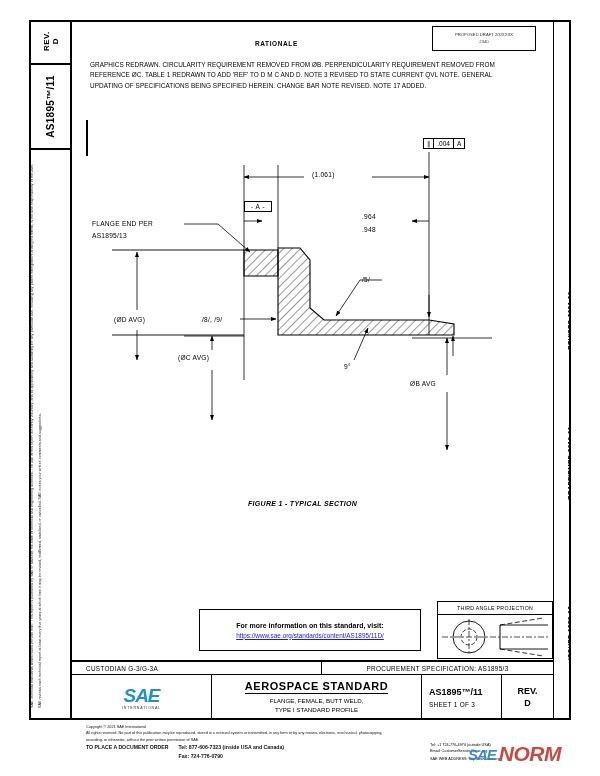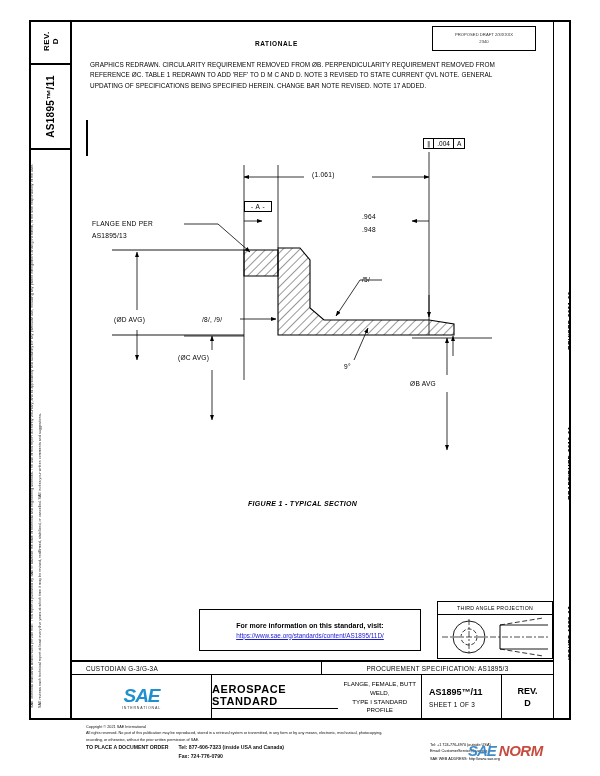--- a/index.html
+++ b/index.html
@@ -228,21 +228,21 @@
     width: 481px; height: 45px;
     display: flex;
   }
   .tb-logo {
     width: 140px; border-right: 1px solid #000;
     display: flex; flex-direction: column;
     align-items: center; justify-content: center;
   }
   .tb-mid {
     width: 210px; border-right: 1px solid #000;
-    display: flex; flex-direction: row;
+    display: flex; flex-direction: column;
     align-items: center; justify-content: center;
   }
   .tb-mid .t1 {
     font-size: 11px; font-weight: bold; letter-spacing: .6px;
     border-bottom: 1px solid #000; padding-bottom: 1px;
     margin-bottom: 3px;
   }
   .tb-mid .t2 { font-size: 6.2px; line-height: 1.45; text-align: center; }
   .tb-num {
     width: 80px; border-right: 1px solid #000;
@@ -289,21 +289,21 @@
     position: absolute;
     left: 468px; top: 742px;
     display: flex; align-items: center; gap: 3px;
     opacity: .9;
   }
   .watermark .w1 {
     font-size: 15px; font-weight: bold; font-style: italic;
     color: #2b7fc4; letter-spacing: -1px;
   }
   .watermark .w2 {
-    font-size: 15px; font-weight: bold; font-style: italic;
+    font-size: 21px; font-weight: bold; font-style: italic;
     color: #c0392b; letter-spacing: -.5px;
   }
 </style>
 </head>
 <body>
 
 <div id="page">
 
   <div class="frame-outer"></div>
   <div class="frame-inner-right"></div>

